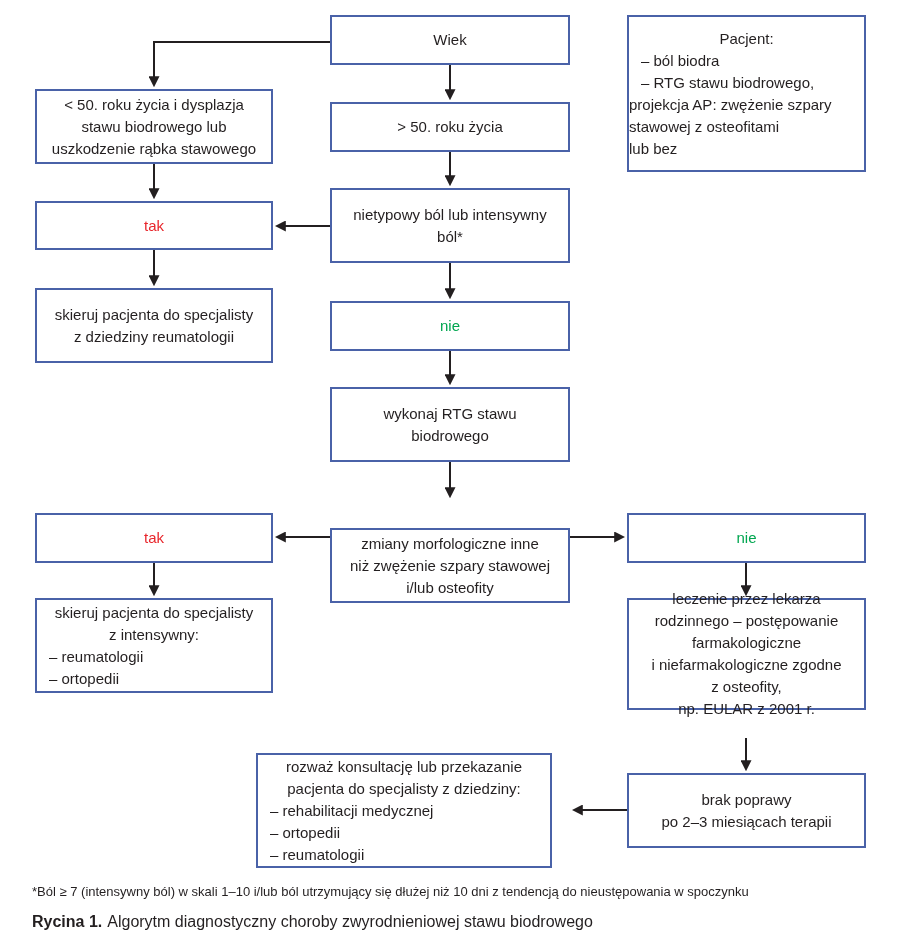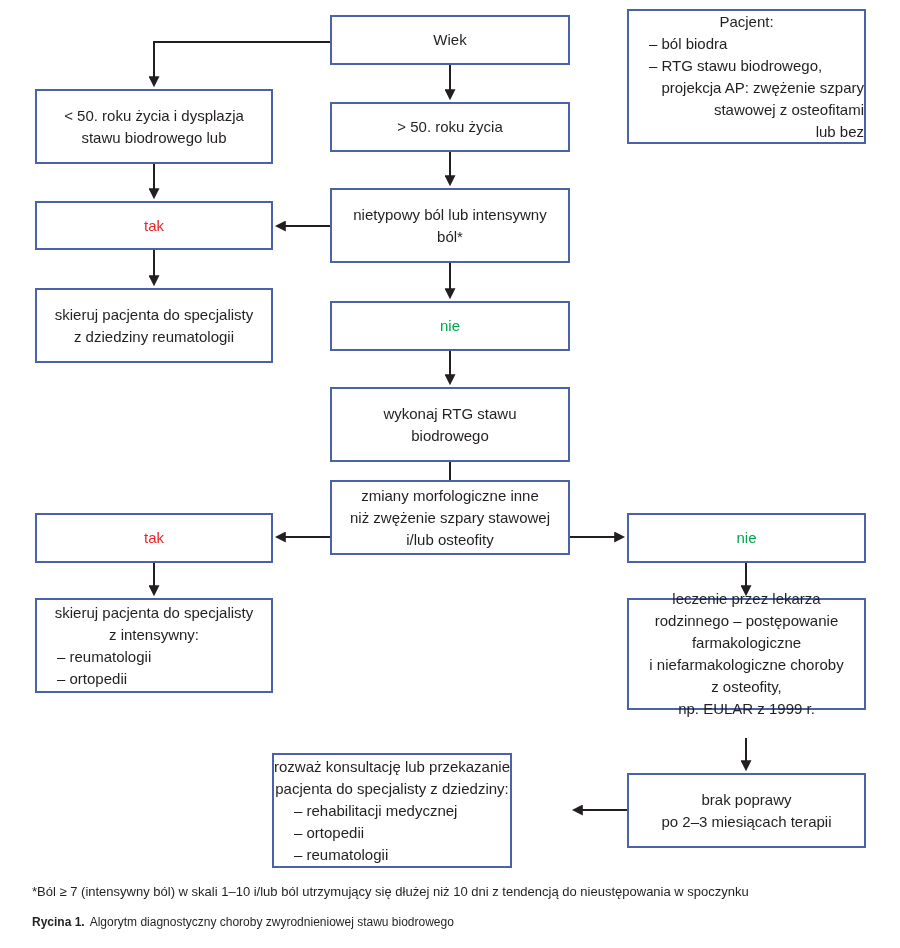--- a/index.html
+++ b/index.html
@@ -20,29 +20,29 @@
   .arrows{position:absolute;left:0;top:0;width:900px;height:948px;}
   .arrows .shaft{stroke:var(--arrow);stroke-width:2;fill:none;}
   .arrows .head{fill:var(--arrow);stroke:none;}
   .node{
     position:absolute;background:#ffffff;
     border:2px solid var(--box-border);
     display:flex;flex-direction:column;justify-content:center;
     font-size:15px;line-height:22px;
   }
   .node .ln{width:100%;text-align:center;}
-  .node .ln.left{text-align:left;padding-left:20px;}
-  .node .ln.hang{text-align:right;padding-left:25px;}
+  .node .ln.left{text-align:left;padding-left:12px;}
+  .node .ln.hang{text-align:left;}
   .yes{color:var(--yes);}
   .no{color:var(--no);}
   .footnote{
     position:absolute;left:32px;top:884px;width:840px;
     font-size:13px;line-height:16px;
   }
-  .caption{position:absolute;left:32px;top:912px;width:840px;font-size:12px;line-height:20px;}
+  .caption{position:absolute;left:32px;top:912px;width:840px;font-size:16px;line-height:20px;}
   .caption .cap-label{font-weight:bold;margin-right:5px;}
 </style>
 </head>
 <body>
 
 <div class="stage">
 
   <svg class="arrows" width="900" height="948" viewBox="0 0 900 948" xmlns="http://www.w3.org/2000/svg">
     <defs>
       <marker id="ah" viewBox="0 0 10 10" refX="8" refY="5" markerWidth="5.5" markerHeight="5.5" orient="auto">
@@ -63,32 +63,33 @@
     <path class="shaft" marker-end="url(#ah)" d="M154 563 L154 594"></path>
     <path class="shaft" marker-end="url(#ah)" d="M746 563 L746 594"></path>
     <path class="shaft" marker-end="url(#ah)" d="M746 738 L746 769"></path>
     <path class="shaft" marker-end="url(#ah)" d="M627 810 L574 810"></path>
   </svg>
 
   <div class="node" style="left:330px;top:15px;width:240px;height:50px">
     <div class="ln">Wiek</div>
   </div>
 
-  <div class="node" style="left:627px;top:9px;width:239px;height:135px">
+  <div class="node" style="left:627px;top:15px;width:239px;height:157px">
     <div class="ln">Pacjent:</div>
     <div class="ln left">– ból biodra</div>
     <div class="ln left">– RTG stawu biodrowego,</div>
     <div class="ln hang">projekcja AP: zwężenie szpary</div>
     <div class="ln hang">stawowej z osteofitami</div>
     <div class="ln hang">lub bez</div>
   </div>
 
   <div class="node" style="left:35px;top:89px;width:238px;height:75px">
     <div class="ln">&lt; 50. roku życia i dysplazja</div>
     <div class="ln">stawu biodrowego lub</div>
+    <div class="ln">uszkodzenie rąbka stawowego</div>
   </div>
 
   <div class="node" style="left:330px;top:102px;width:240px;height:50px">
     <div class="ln">&gt; 50. roku życia</div>
   </div>
 
   <div class="node" style="left:35px;top:201px;width:238px;height:49px">
     <div class="ln yes">tak</div>
   </div>
 
@@ -104,21 +105,21 @@
 
   <div class="node" style="left:330px;top:301px;width:240px;height:50px">
     <div class="ln no">nie</div>
   </div>
 
   <div class="node" style="left:330px;top:387px;width:240px;height:75px">
     <div class="ln">wykonaj RTG stawu</div>
     <div class="ln">biodrowego</div>
   </div>
 
-  <div class="node" style="left:330px;top:480px;width:240px;height:75px">
+  <div class="node" style="left:330px;top:528px;width:240px;height:75px">
     <div class="ln">zmiany morfologiczne inne</div>
     <div class="ln">niż zwężenie szpary stawowej</div>
     <div class="ln">i/lub osteofity</div>
   </div>
 
   <div class="node" style="left:35px;top:513px;width:238px;height:50px">
     <div class="ln yes">tak</div>
   </div>
 
   <div class="node" style="left:627px;top:513px;width:239px;height:50px">
@@ -129,31 +130,31 @@
     <div class="ln">skieruj pacjenta do specjalisty</div>
     <div class="ln">z intensywny:</div>
     <div class="ln left">– reumatologii</div>
     <div class="ln left">– ortopedii</div>
   </div>
 
   <div class="node" style="left:627px;top:598px;width:239px;height:112px">
     <div class="ln">leczenie przez lekarza</div>
     <div class="ln">rodzinnego – postępowanie</div>
     <div class="ln">farmakologiczne</div>
-    <div class="ln">i niefarmakologiczne choroby</div>
+    <div class="ln">i niefarmakologiczne zgodne</div>
     <div class="ln">z osteofity,</div>
-    <div class="ln">np. EULAR z 1999 r.</div>
+    <div class="ln">np. EULAR z 2001 r.</div>
   </div>
 
   <div class="node" style="left:627px;top:773px;width:239px;height:75px">
     <div class="ln">brak poprawy</div>
     <div class="ln">po 2–3 miesiącach terapii</div>
   </div>
 
-  <div class="node" style="left:272px;top:753px;width:240px;height:115px">
+  <div class="node" style="left:256px;top:753px;width:296px;height:115px">
     <div class="ln">rozważ konsultację lub przekazanie</div>
     <div class="ln">pacjenta do specjalisty z dziedziny:</div>
     <div class="ln left">– rehabilitacji medycznej</div>
     <div class="ln left">– ortopedii</div>
     <div class="ln left">– reumatologii</div>
   </div>
 
   <div class="footnote">*Ból ≥ 7 (intensywny ból) w skali 1–10 i/lub ból utrzymujący się dłużej niż 10 dni z tendencją do nieustępowania w spoczynku</div>
 
   <div class="caption">

